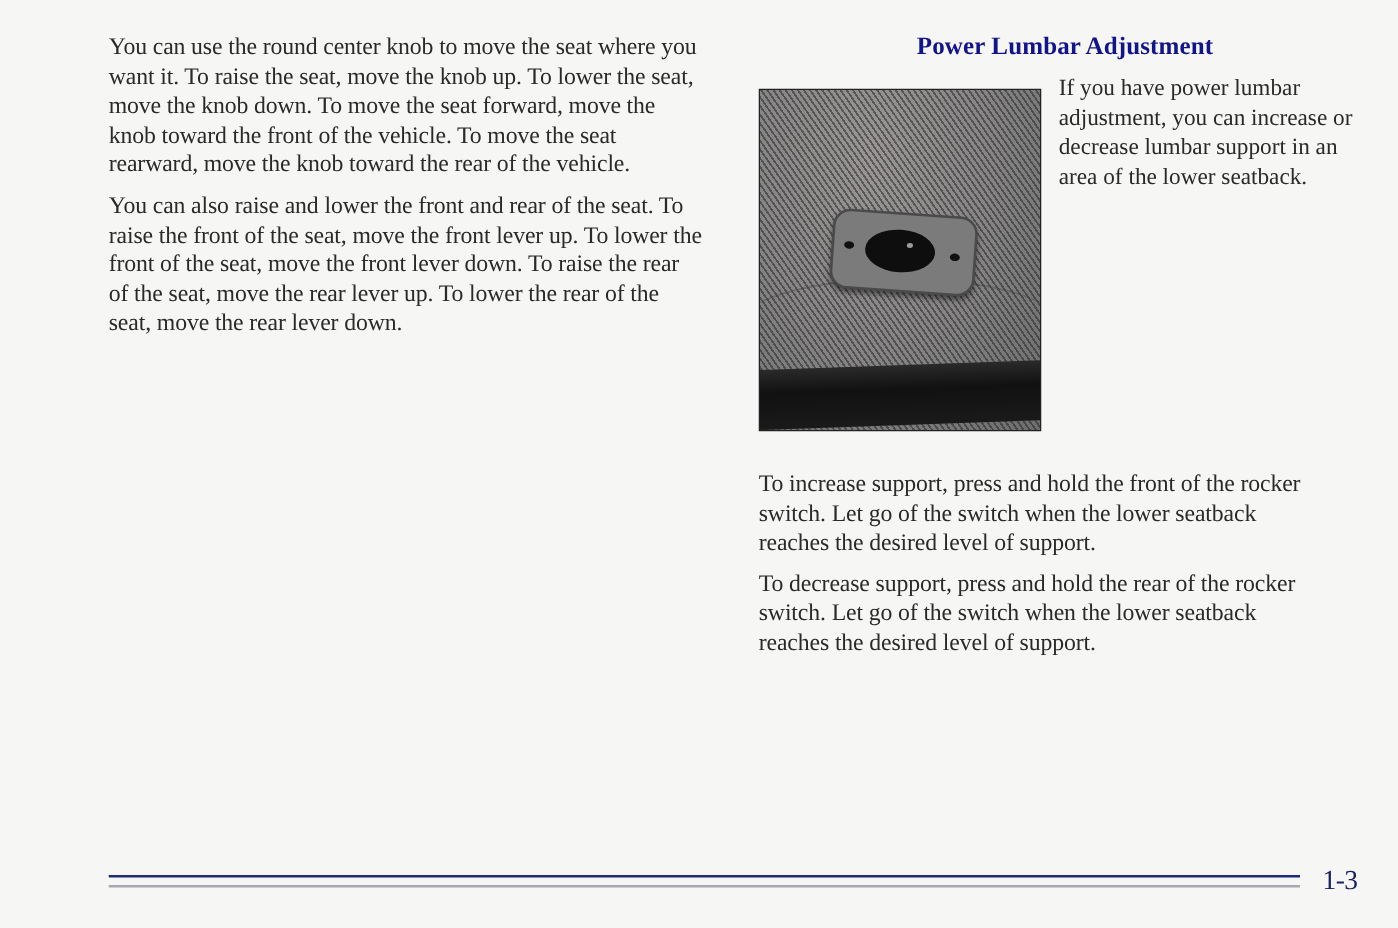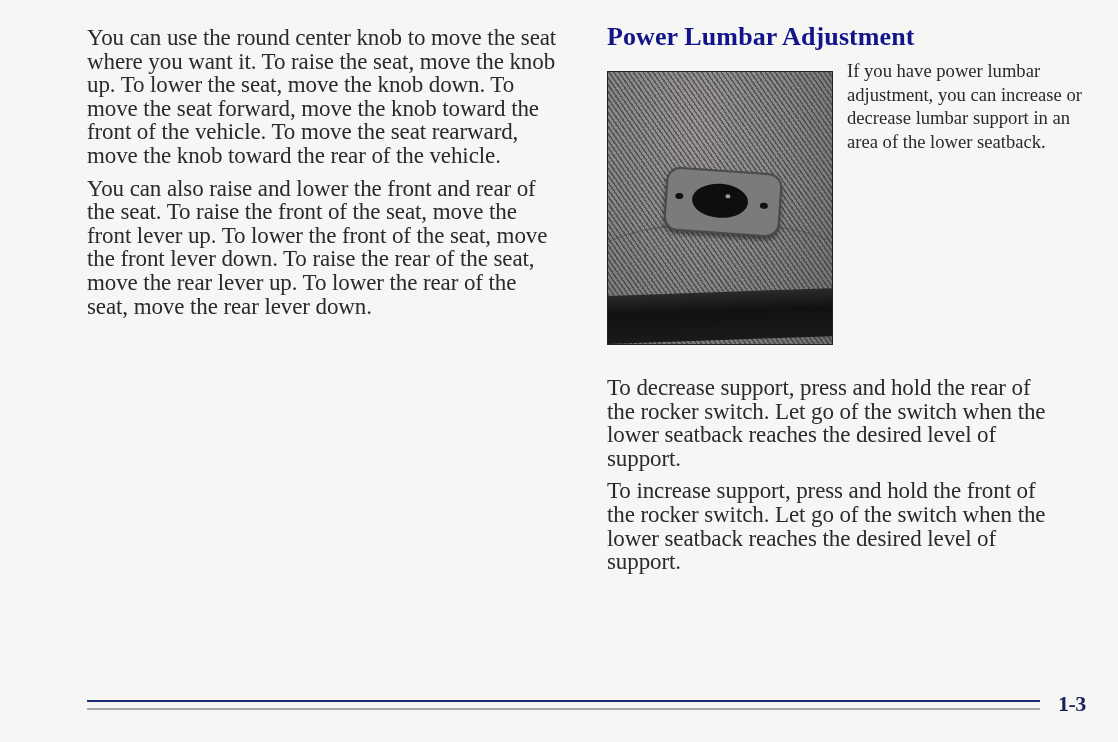--- a/index.html
+++ b/index.html
@@ -15,39 +15,40 @@
       font-family: "Liberation Serif", "DejaVu Serif", serif;
       color: #2a2a2a;
     }
     .col-left {
       position: absolute;
       left: 87px;
       top: 26px;
       width: 475px;
     }
     .para {
-      font-size: 23px;
+      font-size: 19px;
       line-height: 23.6px;
       margin: 0 0 9px 0;
       letter-spacing: -0.1px;
     }
     .col-right {
       position: absolute;
       left: 607px;
       top: 22px;
       width: 490px;
     }
     .heading {
       font-family: "Liberation Serif", "DejaVu Serif", serif;
       font-weight: bold;
-      font-size: 26px;
+      font-size: 20px;
       color: #12148a;
       margin: 0;
       line-height: 30px;
       letter-spacing: 0.1px;
+      text-align: center;
     }
     .photo {
       position: absolute;
       left: 0;
       top: 49px;
       width: 226px;
       height: 274px;
       border: 1px solid #222;
       box-sizing: border-box;
       overflow: hidden;
@@ -146,21 +147,21 @@
       top: 13px;
       width: 953px;
       height: 2px;
       background: #a8a8b0;
     }
     .page-num {
       position: absolute;
       left: 1058px;
       top: -4px;
       font-family: "Liberation Serif", "DejaVu Serif", serif;
-      font-weight: bold;
+      font-weight: normal;
       font-size: 22px;
       color: #1a1f5e;
       letter-spacing: -0.5px;
     }
   </style>
 </head>
 <body>
 
 <div class="col-left">
   <p class="para">You can use the round center knob to move the seat where you want it. To raise the seat, move the knob up. To lower the seat, move the knob down. To move the seat forward, move the knob toward the front of the vehicle. To move the seat rearward, move the knob toward the rear of the vehicle.</p>
@@ -176,22 +177,22 @@
       <div class="screw-l"></div>
       <div class="switch-knob"></div>
       <div class="screw-r"></div>
     </div>
     <div class="shadow-band"></div>
   </div>
 
   <p class="intro">If you have power lumbar adjustment, you can increase or decrease lumbar support in an area of the lower seatback.</p>
 
   <div class="right-paras">
+    <p class="para">To increase support, press and hold the front of the rocker switch. Let go of the switch when the lower seatback reaches the desired level of support.</p>
     <p class="para">To decrease support, press and hold the rear of the rocker switch. Let go of the switch when the lower seatback reaches the desired level of support.</p>
-    <p class="para">To increase support, press and hold the front of the rocker switch. Let go of the switch when the lower seatback reaches the desired level of support.</p>
   </div>
 </div>
 
 <div class="footer">
   <div class="rule-blue"></div>
   <div class="rule-gray"></div>
   <span class="page-num">1-3</span>
 </div>
 
 </body></html>

